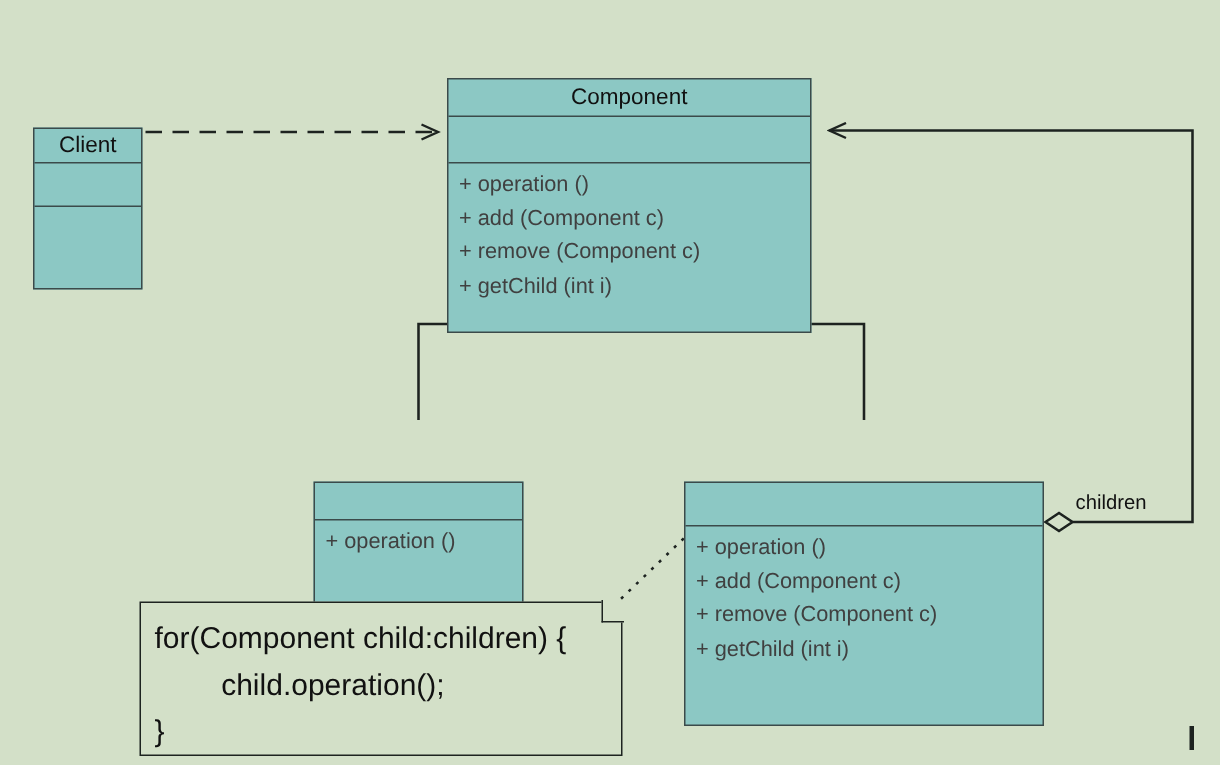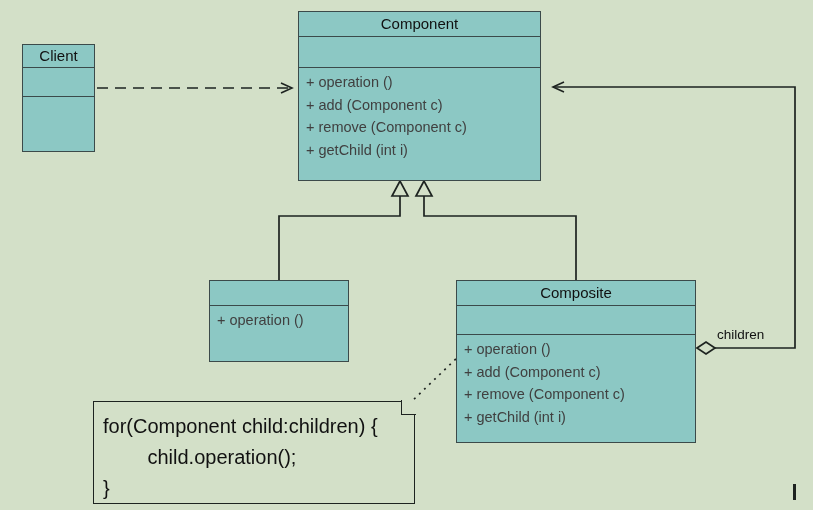--- a/index.html
+++ b/index.html
@@ -11,21 +11,21 @@
     position:relative;
   }
   #stage{position:absolute;left:0;top:0;width:813px;height:510px;}
   svg.edges{position:absolute;left:0;top:0;width:813px;height:510px;pointer-events:none;}
 
   .uml-class{
     position:absolute;
     background:#8cc8c4;
     border:1.5px solid #3b4a4a;
     box-sizing:border-box;
-    display:flex;flex-direction:column;
+    display:flex;flex-direction:column;margin-top:41px;
   }
   .uml-class .title{
     text-align:center;
     font-size:15px;
     color:#111;
     padding:3px 4px 4px 4px;
     border-bottom:1.5px solid #3b4a4a;
     line-height:1.15;
   }
   .uml-class .attrs{
@@ -161,21 +161,20 @@
   </div>
 
   <div class="uml-class" id="leaf-class">
     <div class="attrs"></div>
     <div class="ops">
       <div class="op">+ operation ()</div>
     </div>
   </div>
 
   <div class="uml-class" id="composite-class">
-    <div class="title">Composite</div>
     <div class="attrs"></div>
     <div class="ops">
       <div class="op">+ operation ()</div>
       <div class="op">+ add (Component c)</div>
       <div class="op">+ remove (Component c)</div>
       <div class="op">+ getChild (int i)</div>
     </div>
   </div>
 
   <div class="edge-label" id="children-label">children</div>

